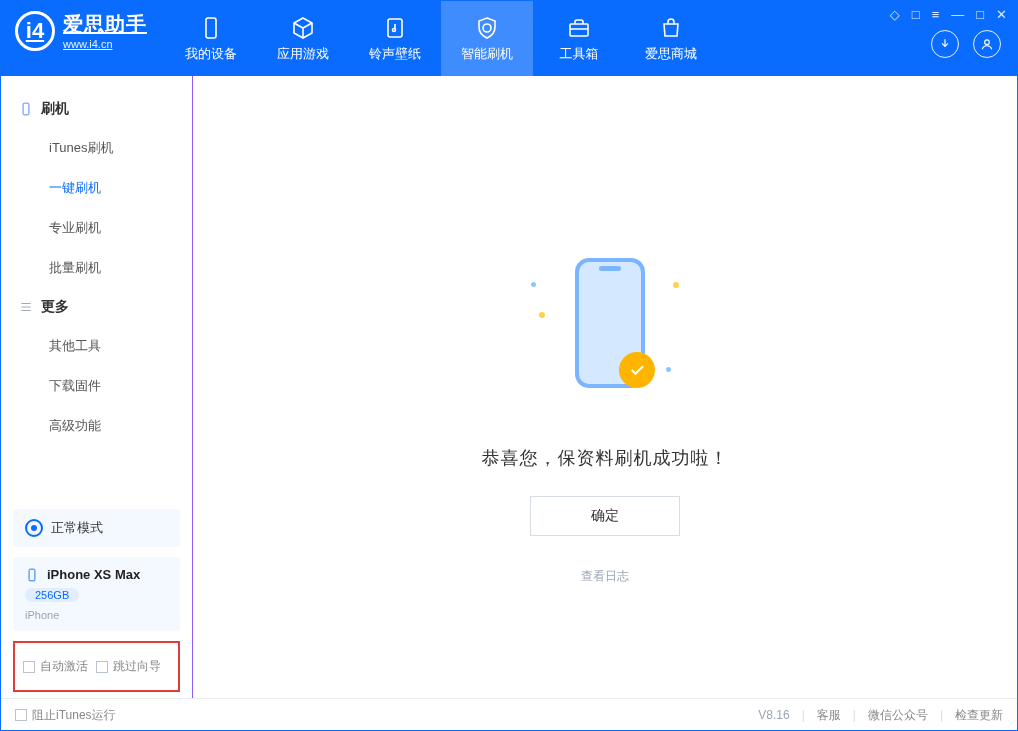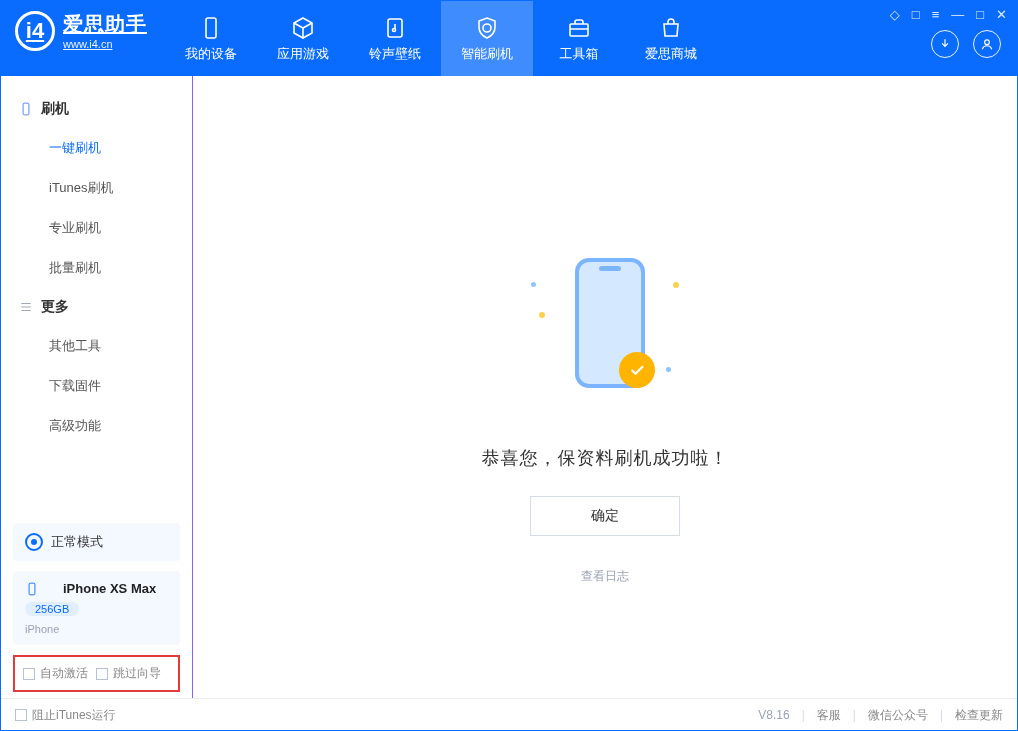--- a/index.html
+++ b/index.html
@@ -31,26 +31,26 @@
 .sidebar { width: 192px; border-right: 1px solid #8b5cf6; display: flex; flex-direction: column; padding-top: 14px; }
 .group-hdr { display: flex; align-items: center; gap: 8px; padding: 10px 18px; font-size: 14px; color: #333; font-weight: 600; }
 .group-hdr svg { width: 14px; height: 14px; stroke: #4b7bff; stroke-width: 1.6; fill: none; }
 .nav-item { padding: 11px 0 11px 48px; font-size: 13px; color: #555; cursor: pointer; }
 .nav-item.active { color: #0a6cff; }
 .sb-spacer { flex: 1; }
 .mode-card, .device-card { margin: 0 12px 10px; background: #f4f8ff; border-radius: 4px; padding: 10px 12px; }
 .mode-card { display: flex; align-items: center; gap: 8px; font-size: 13px; color: #333; }
 .mode-dot { width: 18px; height: 18px; border: 2px solid #0a6cff; border-radius: 50%; display: flex; align-items: center; justify-content: center; }
 .mode-dot::after { content: ""; width: 6px; height: 6px; background: #0a6cff; border-radius: 50%; }
-.device-card .dev-row { display: flex; align-items: flex-end; gap: 24px; }
+.device-card .dev-row { display: flex; align-items: flex-end; gap: 8px; }
 .device-card .dev-row svg { width: 14px; height: 14px; stroke: #0a6cff; stroke-width: 1.6; fill: none; }
 .dev-name { font-size: 13px; font-weight: 700; color: #222; }
 .dev-cap { display: inline-block; margin-top: 6px; padding: 1px 10px; border-radius: 10px; background: #e1eeff; color: #0a6cff; font-size: 11px; }
 .dev-type { margin-top: 6px; font-size: 11px; color: #9aa4b2; }
-.opt-box { margin: 0 12px 6px; border: 2px solid #e23b3b; padding: 8px 8px; display: flex; gap: 8px; }
+.opt-box { margin: 0 12px 6px; border: 2px solid #e23b3b; padding: 15px 8px; display: flex; gap: 8px; }
 .chk { display: flex; align-items: center; gap: 5px; font-size: 12px; color: #888; }
 .chk .sq { width: 12px; height: 12px; border: 1px solid #b9c2cf; }
 
 
 .main { flex: 1; position: relative; background: #fff; }
 .center-wrap { position: absolute; left: 50%; top: 176px; transform: translateX(-50%); width: 420px; display: flex; flex-direction: column; align-items: center; }
 .illus { position: relative; width: 160px; height: 170px; }
 .phone { position: absolute; left: 50px; top: 6px; width: 70px; height: 130px; border: 4px solid #7bb4ff; border-radius: 14px; background: #d4e9ff; }
 .phone::before { content: ""; position: absolute; top: 4px; left: 50%; transform: translateX(-50%); width: 22px; height: 5px; background: #7bb4ff; border-radius: 3px; }
 .check { position: absolute; right: 30px; bottom: 34px; width: 36px; height: 36px; background: #ffb400; border-radius: 50%; display: flex; align-items: center; justify-content: center; }
@@ -165,22 +165,22 @@
 
 <div class="body">
 
   <div class="sidebar">
     <div class="group-hdr">
       <svg viewBox="0 0 24 24">
           <rect x="7" y="2" width="10" height="20" rx="2"></rect>
         </svg>
       <span>刷机</span>
     </div>
+    <div class="nav-item">iTunes刷机</div>
     <div class="nav-item active">一键刷机</div>
-    <div class="nav-item">iTunes刷机</div>
     <div class="nav-item">专业刷机</div>
     <div class="nav-item">批量刷机</div>
 
     <div class="group-hdr">
       <svg viewBox="0 0 24 24">
           <path d="M4 6h16M4 12h16M4 18h16" stroke="#9aa4b2"></path>
         </svg>
       <span>更多</span>
     </div>
     <div class="nav-item">其他工具</div>

